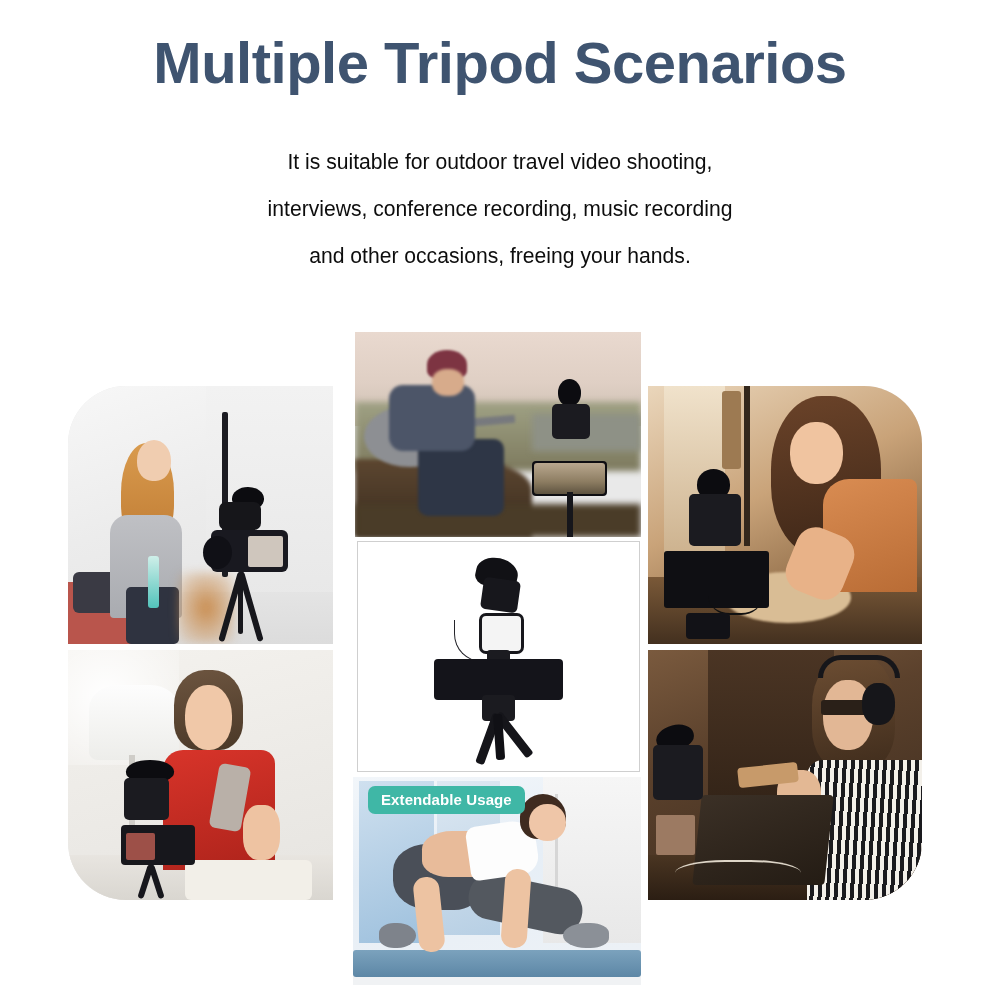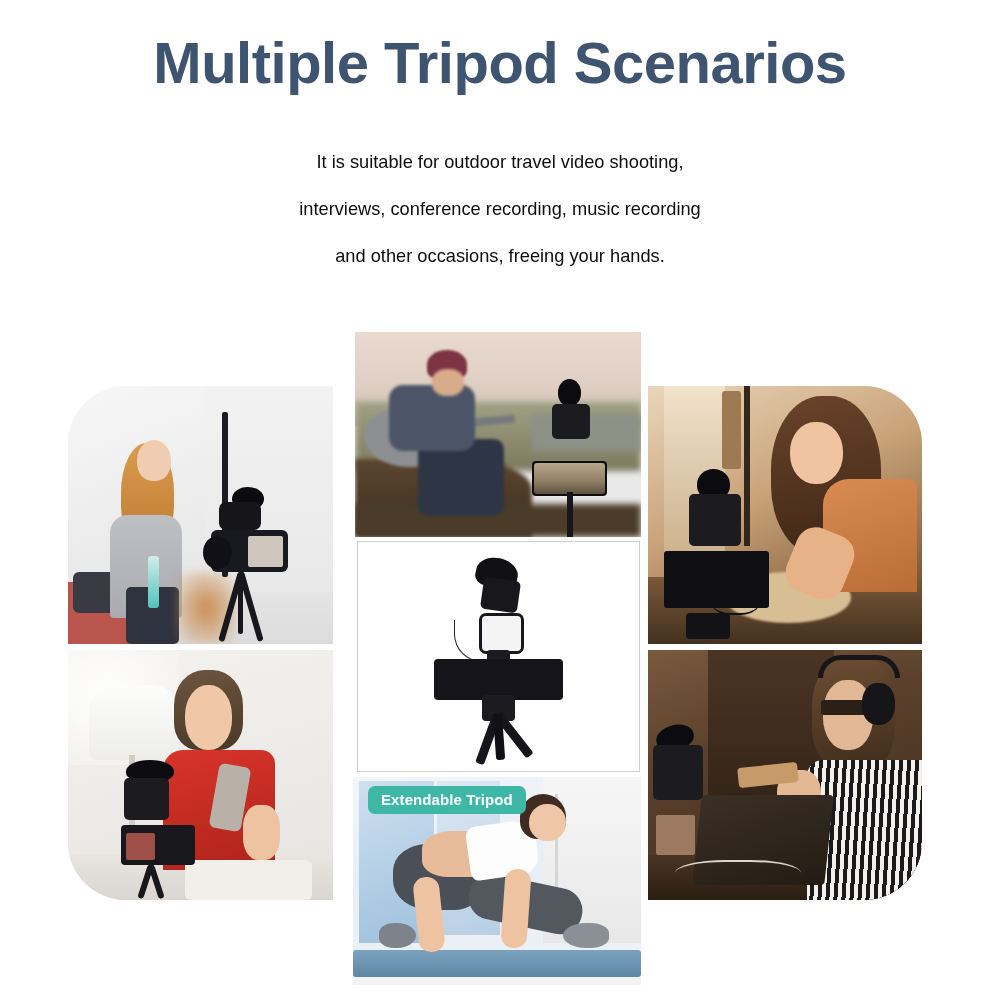--- a/index.html
+++ b/index.html
@@ -30,21 +30,21 @@
     line-height: 1.0;
     white-space: nowrap;
   }
   .subtitle {
     position: absolute;
     left: 0;
     top: 138px;
     width: 1000px;
     text-align: center;
     color: #0d0d0d;
-    font-size: 19px;
+    font-size: 22px;
     line-height: 47px;
     font-family: "Liberation Sans", sans-serif;
     font-weight: normal;
   }
   .subtitle div { transform: scaleX(0.96); }
 
   
   .collage {
     position: absolute;
     left: 0;
@@ -350,21 +350,21 @@
         <div class="o legL"></div>
       <div class="o back"></div>
         <div class="o bra"></div>
       <div class="o arm1"></div>
         <div class="o arm2"></div>
       <div class="o hair"></div>
         <div class="o head"></div>
       <div class="o sock1"></div>
         <div class="o sock2"></div>
     </div>
-    <div class="badge" style="position:absolute;left:15px;top:9px;">Extendable Tripod</div>
+    <div class="badge" style="position:absolute;left:15px;top:9px;">Extendable Usage</div>
   </div>
 
   <div class="panel" id="panel-br">
     <div class="scene">
       <div class="o bg"></div>
         <div class="o curt"></div>
         <div class="o deskt"></div>
       <div class="o hair"></div>
         <div class="o shirt"></div>
       <div class="o face"></div>

